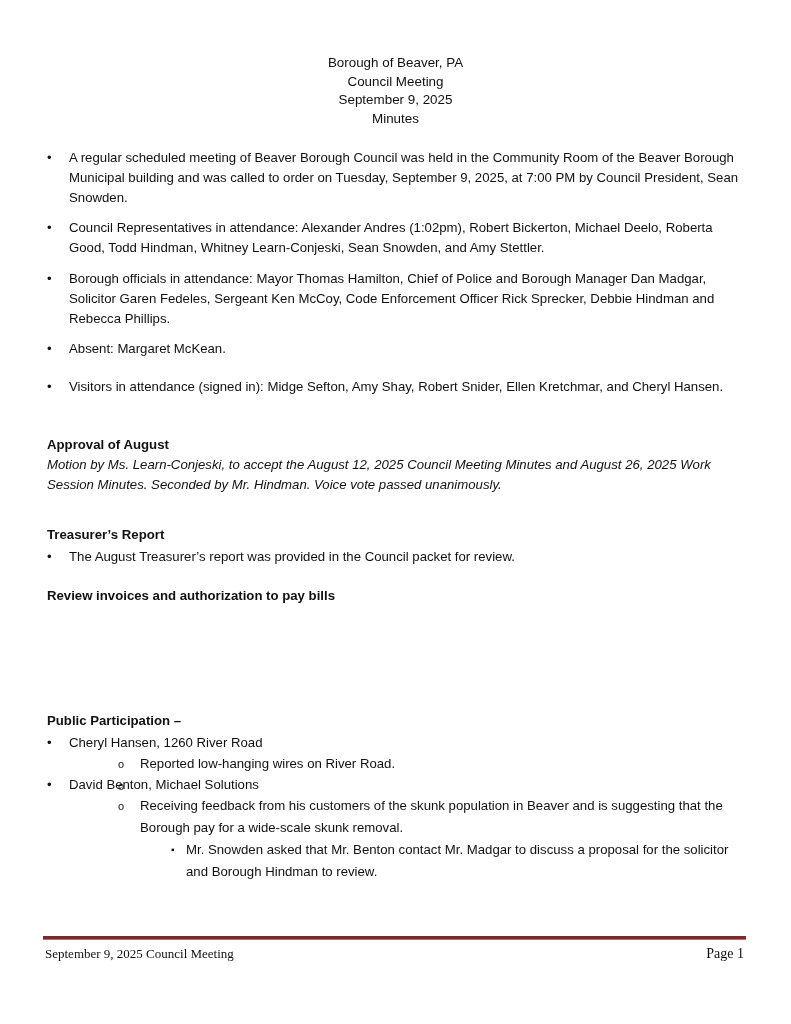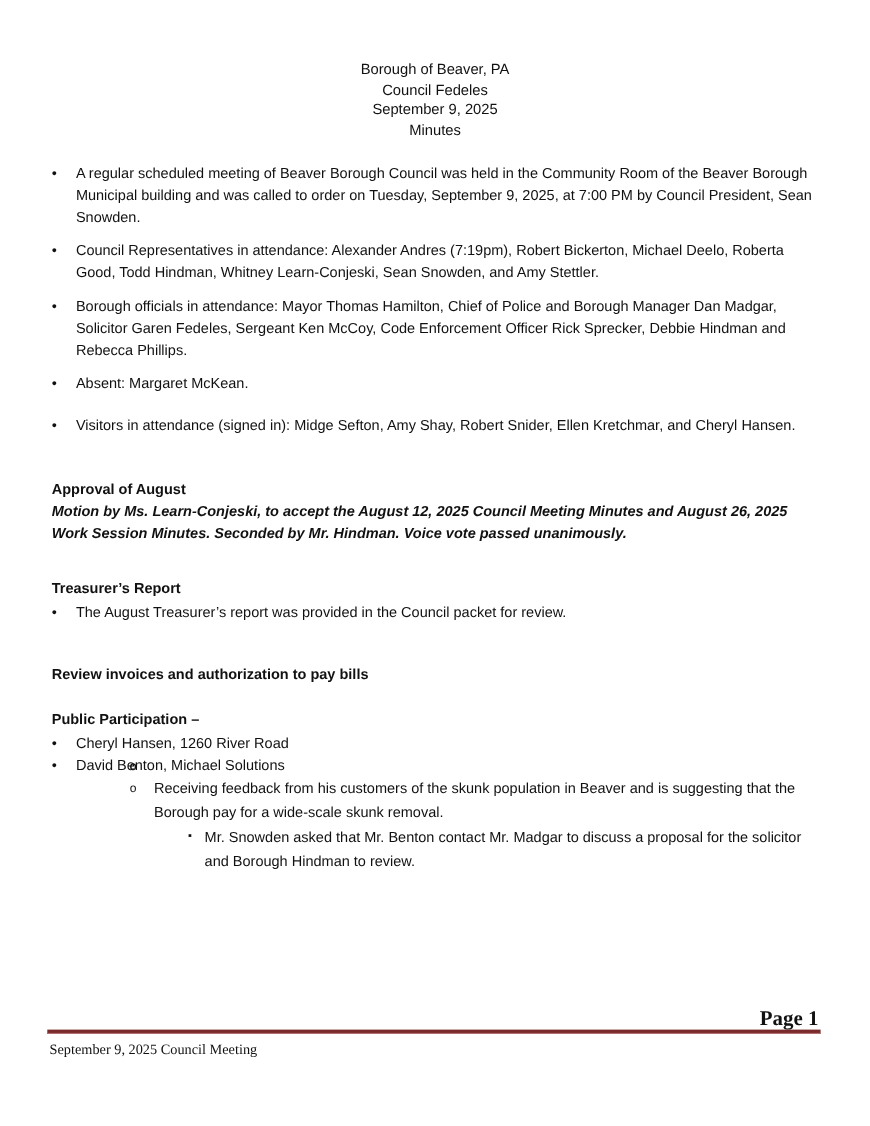--- a/index.html
+++ b/index.html
@@ -7,51 +7,51 @@
       width: 791px; height: 1024px; position: relative; overflow: hidden;
       font-family: "Liberation Sans", sans-serif;
       color: #111; font-size: 13.2px;
     }
     .page { position: absolute; left: 0; top: 0; width: 791px; height: 782px; }
     .header { position: absolute; top: 54px; left: 0; width: 791px; text-align: center; line-height: 18.5px; font-size: 13.4px; }
     .content { position: absolute; left: 47px; width: 700px; }
     .bul { position: relative; padding-left: 22px; line-height: 20px; }
     .bul .dot { position: absolute; left: 0; top: 0; }
     .heading { font-weight: bold; line-height: 20px; }
-    .motion { font-weight: bold; font-style: italic; line-height: 20px; }
+    .motion { font-weight: normal; font-style: italic; line-height: 20px; }
     .sub { position: relative; padding-left: 93px; line-height: 22px; }
     .sub .circ { position: absolute; left: 71px; top: 0; font-size: 11px; }
     .subsub { position: relative; padding-left: 139px; line-height: 22px; }
     .subsub .sq { position: absolute; left: 124px; top: 0; font-size: 10px; }
     .footer-line { position: absolute; left: 43px; top: 936px; width: 703px; height: 3px; background: #7a2a2a; border-bottom: 1px solid #b07070; }
     .footer-left { position: absolute; left: 45px; top: 946px; font-family: Liberation Serif, serif; font-size: 13px; }
-    .footer-right { position: absolute; right: 47px; top: 916px; font-family: "Liberation Serif", serif; font-size: 19px; font-weight: bold; }
+    .footer-right { position: absolute; right: 47px; top: 946px; font-family: "Liberation Serif", serif; font-size: 14px; }
   </style>
 </head>
 <body>
 
 <div class="page">
 
   <div class="header">
     <div>Borough of Beaver, PA</div>
-    <div>Council Fedeles</div>
+    <div>Council Meeting</div>
     <div>September 9, 2025</div>
     <div>Minutes</div>
   </div>
 
   <div class="content" style="top:148px;">
     <div class="bul">
       <span class="dot">•</span>
       <span>A regular scheduled meeting of Beaver Borough Council was held in the Community Room of the Beaver Borough Municipal building and was called to order on Tuesday, September 9, 2025, at 7:00 PM by Council President, Sean Snowden.</span>
     </div>
   </div>
   <div class="content" style="top:218px;">
     <div class="bul">
       <span class="dot">•</span>
-      <span>Council Representatives in attendance:  Alexander Andres (7:19pm), Robert Bickerton, Michael Deelo, Roberta Good, Todd Hindman, Whitney Learn-Conjeski, Sean Snowden, and Amy Stettler.</span>
+      <span>Council Representatives in attendance:  Alexander Andres (1:02pm), Robert Bickerton, Michael Deelo, Roberta Good, Todd Hindman, Whitney Learn-Conjeski, Sean Snowden, and Amy Stettler.</span>
     </div>
   </div>
   <div class="content" style="top:269px;">
     <div class="bul">
       <span class="dot">•</span>
       <span>Borough officials in attendance: Mayor Thomas Hamilton, Chief of Police and Borough Manager Dan Madgar, Solicitor Garen Fedeles, Sergeant Ken McCoy, Code Enforcement Officer Rick Sprecker, Debbie Hindman and Rebecca Phillips.</span>
     </div>
   </div>
   <div class="content" style="top:339px;">
     <div class="bul">
@@ -72,32 +72,33 @@
   </div>
 
   <div class="content" style="top:525px;">
     <div class="heading">Treasurer’s Report</div>
     <div class="bul" style="margin-top:2px;">
       <span class="dot">•</span>
       <span>The August Treasurer’s report was provided in the Council packet for review.</span>
     </div>
   </div>
 
-  <div class="content" style="top:603px;">
+  <div class="content" style="top:586px;">
     <div class="heading">Review invoices and authorization to pay bills</div>
   </div>
 
-  <div class="content" style="top:644px;">
+  <div class="content" style="top:711px;">
     <div class="heading">Public Participation –</div>
     <div class="bul" style="margin-top:2px;">
       <span class="dot">•</span>
       <span>Cheryl Hansen, 1260 River Road</span>
     </div>
     <div class="sub">
       <span class="circ">o</span>
+      <span>Reported low-hanging wires on River Road.</span>
     </div>
     <div class="sub">
       <span class="circ">o</span>
     </div>
     <div class="bul">
       <span class="dot">•</span>
       <span>David Benton, Michael Solutions</span>
     </div>
     <div class="sub">
       <span class="circ">o</span>

